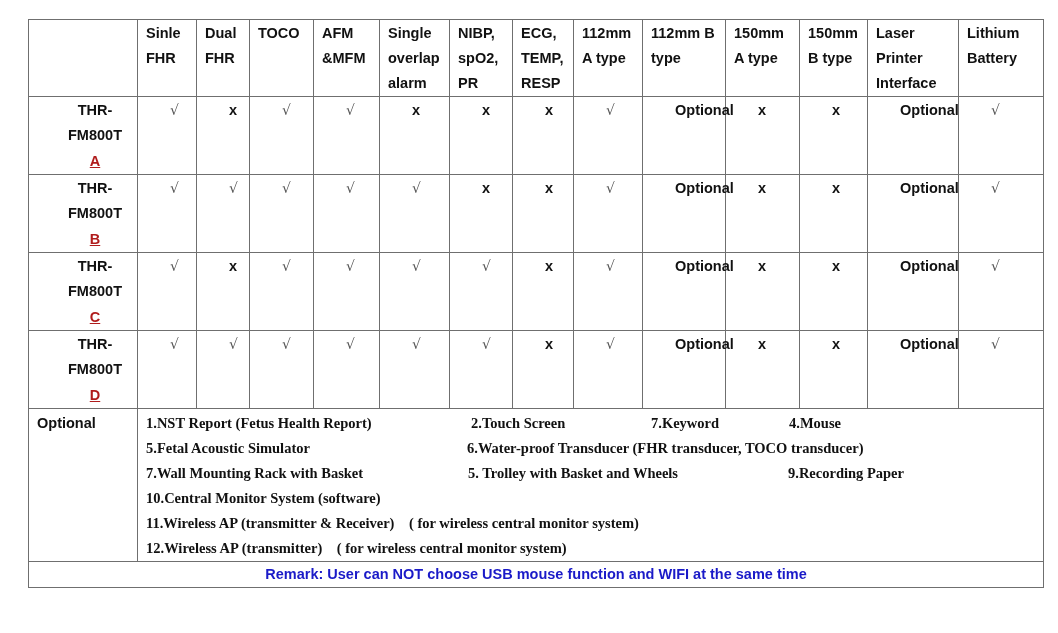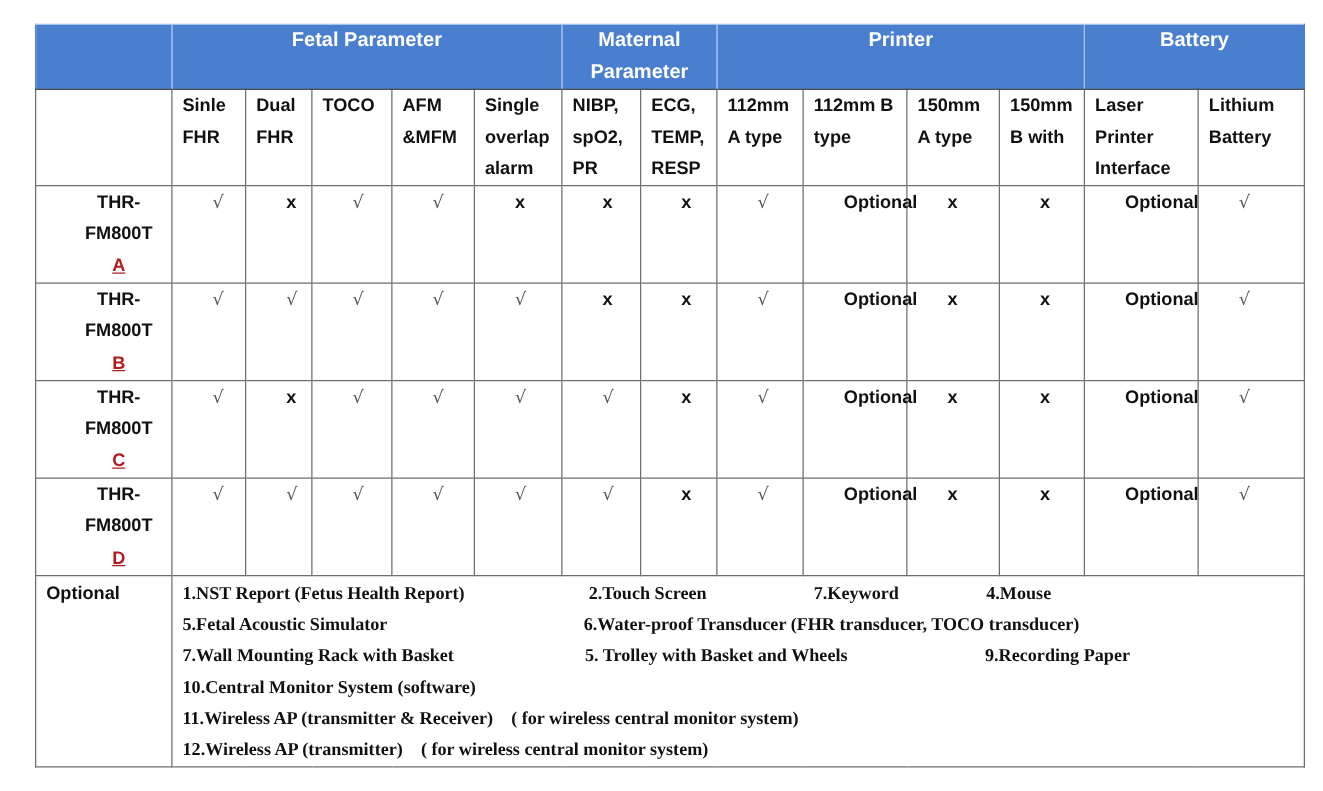--- a/index.html
+++ b/index.html
@@ -36,40 +36,33 @@
       <col style="width:63px">
       <col style="width:61px">
     <col style="width:69px">
       <col style="width:83px">
       <col style="width:74px">
       <col style="width:68px">
     <col style="width:91px">
       <col style="width:85px">
   </colgroup>
   <tbody>
-      <tr class="group">
-    <td class="first"></td>
-    <td colspan="5">Fetal Parameter</td>
-    <td colspan="2">Maternal Parameter</td>
-    <td colspan="4">Printer</td>
-    <td colspan="2" class="last">Battery</td>
-  </tr>
   <tr class="sub">
     <td></td>
     <td>Sinle FHR</td>
     <td>Dual FHR</td>
     <td>TOCO</td>
     <td>AFM &amp;MFM</td>
     <td>Single overlap alarm</td>
     <td>NIBP, spO2, PR</td>
     <td>ECG, TEMP, RESP</td>
     <td>112mm A type</td>
     <td>112mm B type</td>
     <td>150mm A type</td>
-    <td>150mm B with</td>
+    <td>150mm B type</td>
     <td>Laser Printer Interface</td>
     <td>Lithium Battery</td>
   </tr>
   </tbody>
     <tbody id="model-rows">
       <tr class="model">
         <td class="model-cell"><span>THR-FM800T</span><span class="variant">A</span></td>
         <td><span class="check">√</span></td>
         <td><span>x</span></td>
         <td><span class="check">√</span></td>
@@ -156,14 +149,17 @@
         <span style="left:0">10.Central Monitor System (software)</span>
       </div>
       <div class="opt-line">
         <span style="left:0; white-space:pre">11.Wireless AP (transmitter &amp; Receiver)    ( for wireless central monitor system)</span>
       </div>
       <div class="opt-line">
         <span style="left:0; white-space:pre">12.Wireless AP (transmitter)    ( for wireless central monitor system)</span>
       </div>
     </td>
   </tr>
+  <tr class="remark">
+    <td colspan="14">Remark: User can NOT choose USB mouse function and WIFI at the same time</td>
+  </tr>
 </tbody>
   </table>
 
 </body></html>

